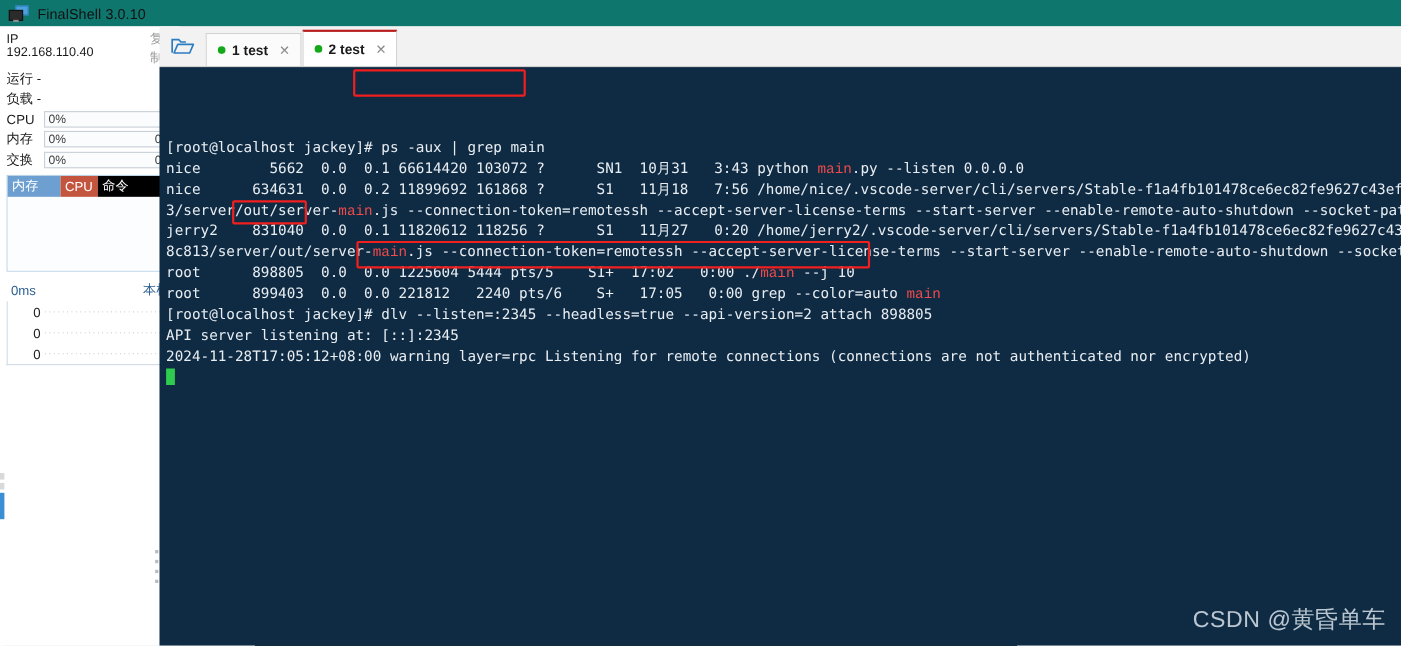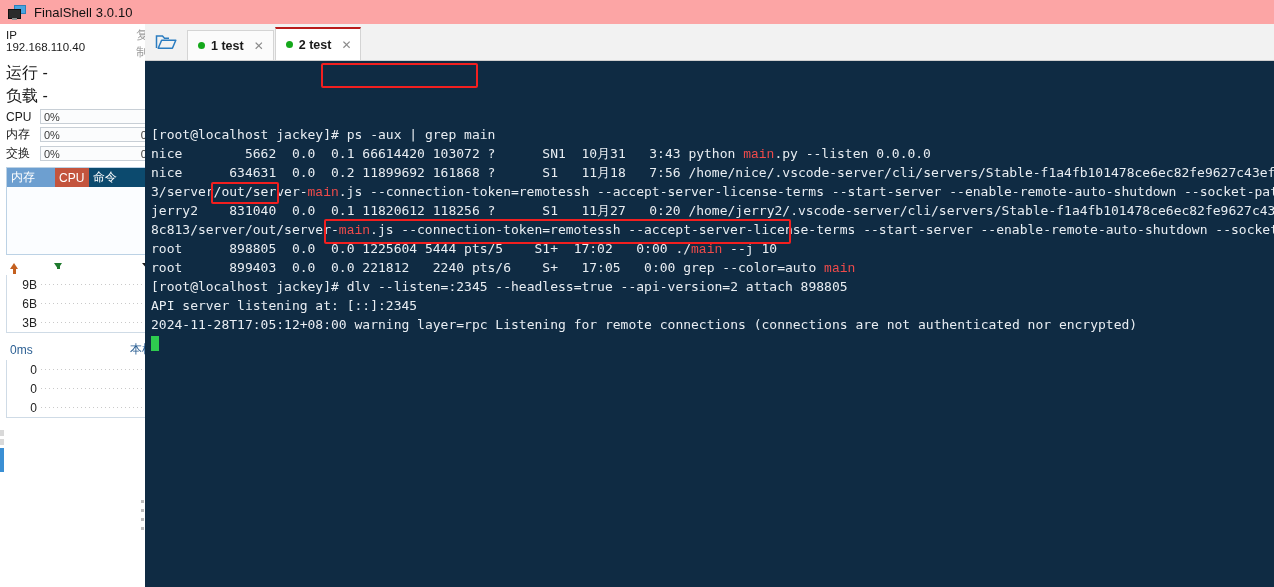--- a/index.html
+++ b/index.html
@@ -20,21 +20,21 @@
   
   #titlebar {
     position: absolute;
     left: 0; top: 0;
     width: 1274px; height: 24px;
     display: flex;
     align-items: center;
     gap: 8px;
     padding-left: 8px;
     box-sizing: border-box;
-    background: #fca5a5;
+    background: #0f766e;
   }
   #app-icon {
     width: 18px; height: 15px;
     position: relative;
     flex: 0 0 auto;
   }
   #app-icon .mon-back {
     position: absolute;
     right: 0; top: 0;
     width: 12px; height: 9px;
@@ -80,21 +80,21 @@
   }
   .host-ip { color: #1a1a1a; font-size: 11.5px; }
   .host-copy {
     color: #9b9b9b;
     font-size: 12px;
     cursor: pointer;
     margin-left: 40px;
   }
   .kv-line {
     padding: 1px 6px;
-    font-size: 16px;
+    font-size: 12px;
     color: #1a1a1a;
   }
   .meter-row {
     display: flex;
     align-items: center;
     gap: 4px;
     padding: 1px 4px 1px 6px;
   }
   .meter-label {
     width: 30px;
@@ -137,21 +137,21 @@
   #proc-head .th {
     display: flex;
     align-items: center;
     padding-left: 4px;
     color: #ffffff;
     font-size: 12px;
     box-sizing: border-box;
   }
   #proc-head .th-mem { background: #6d9fd0; width: 48px; }
   #proc-head .th-cpu { background: #c3543d; width: 34px; }
-  #proc-head .th-cmd { background: #0c4a6e; flex: 1 1 auto; text-align: center; }
+  #proc-head .th-cmd { background: #000000; flex: 1 1 auto; text-align: center; }
   #proc-body { flex: 1 1 auto; background: #fbfdff; }
 
   
   .mini-panel {
     margin: 2px 4px 0 6px;
     box-sizing: border-box;
   }
   .net-icons {
     display: flex;
     align-items: center;
@@ -440,44 +440,20 @@
 
   <div id="proc-table">
     <div id="proc-head">
       <div class="th th-mem">内存</div>
       <div class="th th-cpu">CPU</div>
       <div class="th th-cmd">命令</div>
     </div>
     <div id="proc-body"></div>
   </div>
 
-  <div class="mini-panel">
-    <div class="net-icons">
-      <span class="arrow-up"></span>
-      <span style="width:36px"></span>
-      <span class="arrow-down"></span>
-      <span style="flex:1 1 auto"></span>
-      <span class="chev-down"></span>
-      <span style="width:6px"></span>
-    </div>
-    <div class="graph-box">
-      <div class="gl">
-          <span class="glab">9B</span>
-          <span class="gdot"></span>
-        </div>
-      <div class="gl">
-          <span class="glab">6B</span>
-          <span class="gdot"></span>
-        </div>
-      <div class="gl">
-          <span class="glab">3B</span>
-          <span class="gdot"></span>
-        </div>
-    </div>
-  </div>
 
   <div class="mini-panel" style="margin-top:6px">
     <div class="latency-head">
       <span class="lh-left">0ms</span>
       <span class="lh-right">本机</span>
     </div>
     <div class="graph-box">
       <div class="gl">
           <span class="glab">0</span>
           <span class="gdot"></span>
@@ -528,19 +504,20 @@
       <span class="dot"></span>
       <span class="tab-label">2 test</span>
       <span class="tab-close">✕</span>
     </div>
   </div>
 
   <div id="terminal">
     
   <div class="ln"><span class="t-white">[root@localhost jackey]# ps -aux | grep main</span></div><div class="ln"><span class="t-white">nice        5662  0.0  0.1 66614420 103072 ?      SN1  10月31   3:43 python </span><span class="t-red">main</span><span class="t-white">.py --listen 0.0.0.0</span></div><div class="ln"><span class="t-white">nice      634631  0.0  0.2 11899692 161868 ?      S1   11月18   7:56 /home/nice/.vscode-server/cli/servers/Stable-f1a4fb101478ce6ec82fe9627c43efbf9e98c813/server</span></div><div class="ln"><span class="t-white">3/server/out/server-</span><span class="t-red">main</span><span class="t-white">.js --connection-token=remotessh --accept-server-license-terms --start-server --enable-remote-auto-shutdown --socket-path=/tmp/code-8100</span></div><div class="ln"><span class="t-white">jerry2    831040  0.0  0.1 11820612 118256 ?      S1   11月27   0:20 /home/jerry2/.vscode-server/cli/servers/Stable-f1a4fb101478ce6ec82fe9627c43efbf9e98c813/serv</span></div><div class="ln"><span class="t-white">8c813/server/out/server-</span><span class="t-red">main</span><span class="t-white">.js --connection-token=remotessh --accept-server-license-terms --start-server --enable-remote-auto-shutdown --socket-path=/tmp/code-</span></div><div class="ln"><span class="t-white">root      898805  0.0  0.0 1225604 5444 pts/5    S1+  17:02   0:00 ./</span><span class="t-red">main</span><span class="t-white"> --j 10</span></div><div class="ln"><span class="t-white">root      899403  0.0  0.0 221812   2240 pts/6    S+   17:05   0:00 grep --color=auto </span><span class="t-red">main</span></div><div class="ln"><span class="t-white">[root@localhost jackey]# dlv --listen=:2345 --headless=true --api-version=2 attach 898805</span></div><div class="ln"><span class="t-white">API server listening at: [::]:2345</span></div><div class="ln"><span class="t-white">2024-11-28T17:05:12+08:00 warning layer=rpc Listening for remote connections (connections are not authenticated nor encrypted)</span></div><div class="ln"><span class="cursor-block"></span></div></div>
 
+  <div id="watermark">CSDN @黄昏单车</div>
 </div>
 
 <div id="annotation-layer">
     <div class="redbox" style="left: 321px; top: 63px; width: 157px; height: 25px; border-color: rgb(242, 31, 31);"></div>
     <div class="redbox" style="left: 211px; top: 182px; width: 68px; height: 22px; border-color: rgb(242, 31, 31);"></div>
     <div class="redbox" style="left: 324px; top: 219px; width: 467px; height: 25px; border-color: rgb(242, 31, 31);"></div>
   </div>
 
 </body></html>

